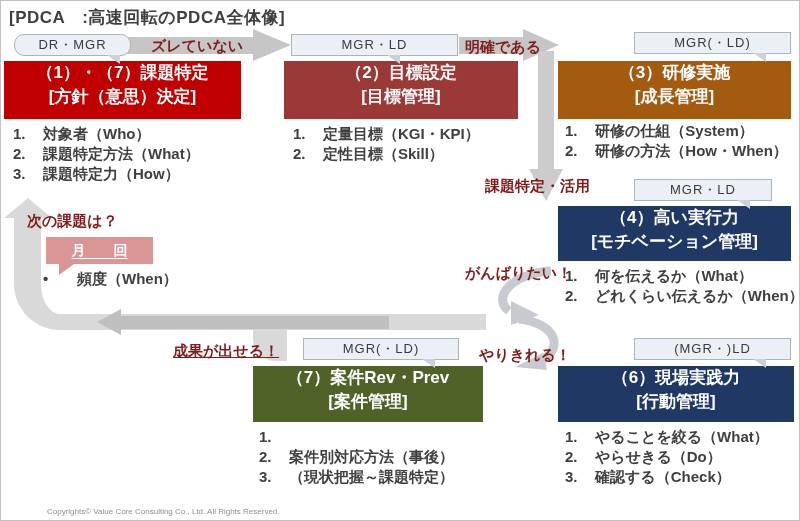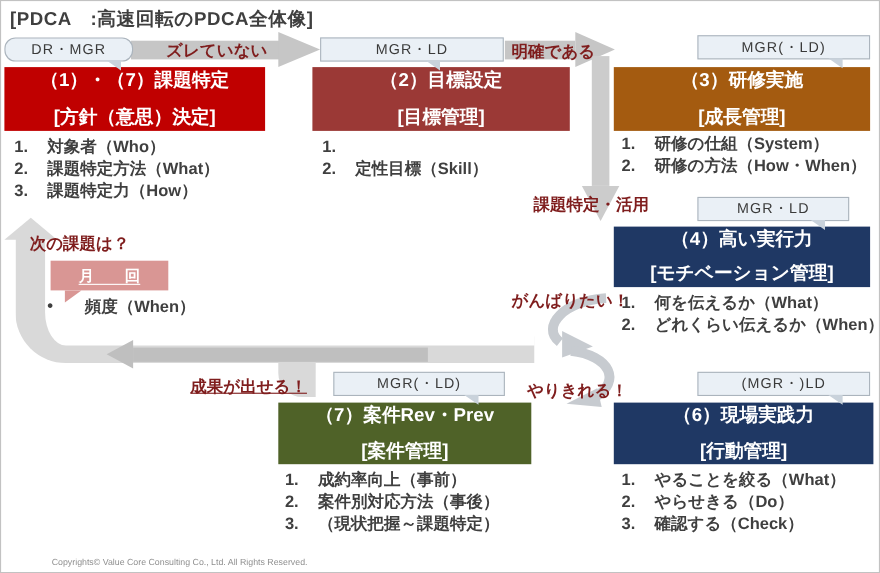--- a/index.html
+++ b/index.html
@@ -7,21 +7,21 @@
   #slide{position:relative;width:798px;height:519px;border:1px solid #C2C2C2;background:#fff;overflow:hidden;}
   .abs{position:absolute;}
   
   .slide-title{left:8px;top:5px;font-size:17px;font-weight:bold;color:#3F3F3F;white-space:nowrap;letter-spacing:0.5px;}
   
   .rlabel{height:20px;background:#EAF0F6;border:1px solid #ABB4BD;color:#3A3A3A;
           font-size:13px;font-weight:500;display:flex;align-items:center;justify-content:center;
           z-index:5;letter-spacing:1px;white-space:nowrap;}
   .rtail{position:absolute;top:100%;width:0;height:0;border-top:9px solid #C9D2DB;border-left:13px solid transparent;}
   
-  .pbox{display:flex;flex-direction:column;align-items:center;justify-content:space-between;
+  .pbox{display:flex;flex-direction:column;align-items:center;justify-content:flex-start;
         color:#fff;font-weight:bold;font-size:17px;line-height:1.42;text-align:center;
         z-index:4;white-space:nowrap;}
   
   .plist{z-index:4;}
   .li{display:flex;font-size:15px;font-weight:bold;color:#3F3F3F;line-height:20px;white-space:nowrap;}
   .li .n{width:30px;flex:0 0 30px;}
   
   .hshaft{background:#C6C6C6;z-index:1;}
   .tri{width:0;height:0;z-index:1;}
   .flowtext{font-size:15px;font-weight:bold;color:#7f1d1d;white-space:nowrap;z-index:3;}
@@ -62,21 +62,21 @@
   <div class="abs tri" style="left:528px;top:168px;border-top:32px solid #CCCCCC;border-left:17px solid transparent;border-right:17px solid transparent;"></div>
   <div class="abs flowtext" style="left:484px;top:176px;">課題特定・活用</div>
 
   <svg class="abs" style="left:482px;top:264px;z-index:1;" width="88" height="106" viewBox="0 0 88 106">
     <path d="M 68 6 C 30 8, 8 32, 26 46" stroke="#C7CBD0" stroke-width="9" fill="none"></path>
     <polygon points="28,36 56,50 28,60" fill="#C7CBD0"></polygon>
     <path d="M 36 54 C 72 58, 82 82, 58 96" stroke="#C7CBD0" stroke-width="9" fill="none"></path>
     <polygon points="60,88 32,102 64,105" fill="#C7CBD0"></polygon>
   </svg>
 
-  <div class="abs rlabel" style="left:3px;top:33px;width:115px;border-radius:10px;">
+  <div class="abs rlabel" style="left:13px;top:33px;width:115px;border-radius:10px;">
     <span>DR・MGR</span>
     <i class="rtail" style="left:92px;"></i>
   </div>
   <div class="abs rlabel" style="left:290px;top:33px;width:165px;">
     <span>MGR・LD</span>
     <i class="rtail" style="left:95px;"></i>
   </div>
   <div class="abs rlabel" style="left:633px;top:31px;width:155px;">
     <span>MGR(・LD)</span>
     <i class="rtail" style="left:118px;"></i>
@@ -129,20 +129,21 @@
         <span>課題特定方法（What）</span>
       </div>
     <div class="li">
         <span class="n">3.</span>
         <span>課題特定力（How）</span>
       </div>
   </div>
   <div class="abs plist" style="left:292px;top:123px;">
     <div class="li">
         <span class="n">1.</span>
+        <span>定量目標（KGI・KPI）</span>
       </div>
     <div class="li">
         <span class="n">2.</span>
         <span>定性目標（Skill）</span>
       </div>
   </div>
   <div class="abs plist" style="left:564px;top:120px;">
     <div class="li">
         <span class="n">1.</span>
         <span>研修の仕組（System）</span>
@@ -158,21 +159,20 @@
         <span>何を伝えるか（What）</span>
       </div>
     <div class="li">
         <span class="n">2.</span>
         <span>どれくらい伝えるか（When）</span>
       </div>
   </div>
   <div class="abs plist" style="left:258px;top:426px;">
     <div class="li">
         <span class="n">1.</span>
-        <span>成約率向上（事前）</span>
       </div>
     <div class="li">
         <span class="n">2.</span>
         <span>案件別対応方法（事後）</span>
       </div>
     <div class="li">
         <span class="n">3.</span>
         <span>（現状把握～課題特定）</span>
       </div>
   </div>

